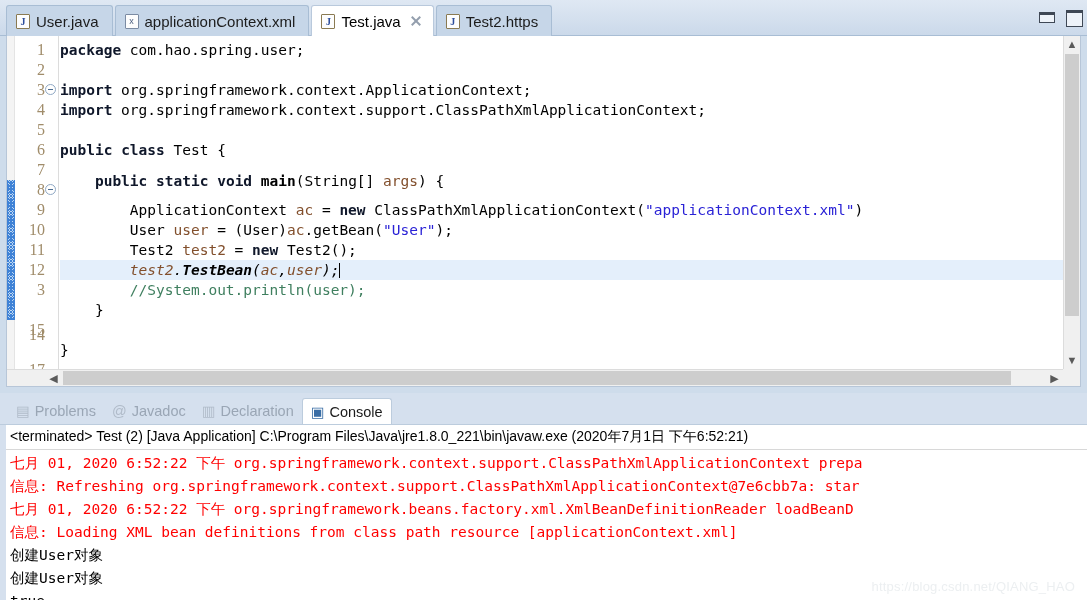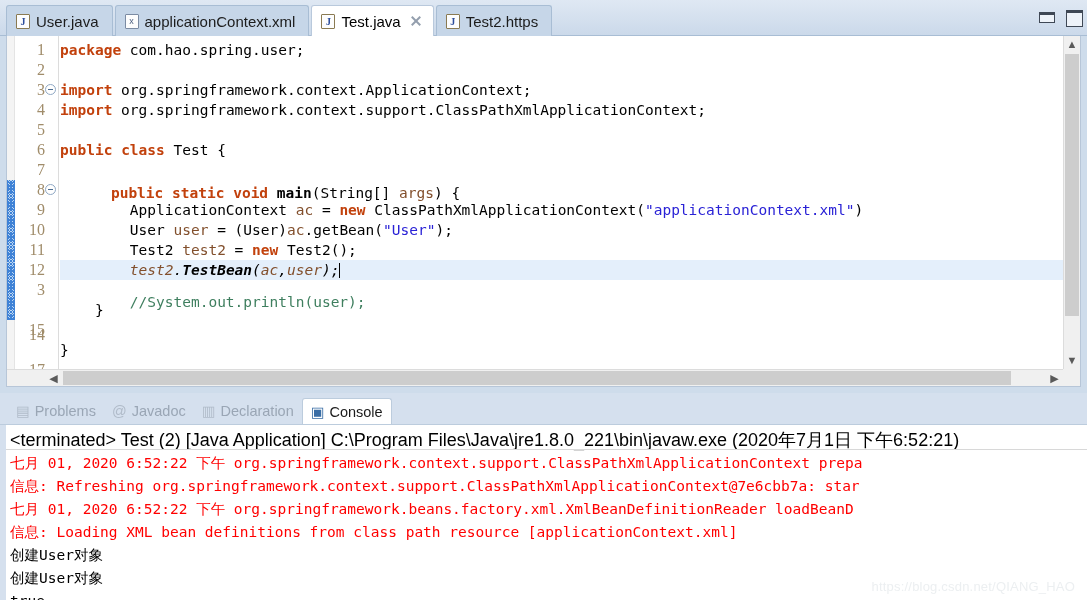--- a/index.html
+++ b/index.html
@@ -161,21 +161,21 @@
   }
   .cl {
     position: absolute; left: 0;
     height: 20px; line-height: 20px;
     white-space: pre;
     color: #000;
     font-family: "DejaVu Sans Mono", "Liberation Mono", monospace;
     font-size: 14.5px;
     letter-spacing: 0px;
   }
-  .kw   { color: #c2410c; font-weight: bold; }
+  .kw   { color: #0f172a; font-weight: bold; }
   .str  { color: #2a22d6; }
   .cmt  { color: #3f7f5f; }
   .lvar { color: #824f2c; }
   .bold { font-weight: bold; }
   .caret {
     display: inline-block; width: 1px; height: 15px;
     background: #000; vertical-align: -3px;
   }
 
   
@@ -247,21 +247,21 @@
     background: #ffffff;
     border-top: 1px solid #bcccdd;
     overflow: hidden;
   }
   .cbar-left {
     position: absolute; left: 0; top: 0; bottom: 0;
     width: 6px; background: #d5e0ee;
   }
   .cterm {
     position: absolute; left: 10px; top: 3px;
-    font-size: 18px; color: #000;
+    font-size: 14px; color: #000;
     white-space: nowrap;
     font-family: "Liberation Sans", sans-serif;
   }
   .cdiv {
     position: absolute; left: 6px; right: 0; top: 24px;
     height: 1px; background: #d8d8d8;
   }
   .cline {
     position: absolute; left: 10px;
     height: 23px; line-height: 23px;
@@ -337,26 +337,26 @@
     <div class="codearea">
       <div class="hl-line" id="hl-line" style="top: 224px;"></div>
       <div id="code-lines">
           <div class="cl" style="top: 4px;"><span class="kw">package</span> com.hao.spring.user;</div>
           <div class="cl" style="top: 24px;"></div>
           <div class="cl" style="top: 44px;"><span class="kw">import</span> org.springframework.context.ApplicationContext;</div>
           <div class="cl" style="top: 64px;"><span class="kw">import</span> org.springframework.context.support.ClassPathXmlApplicationContext;</div>
           <div class="cl" style="top: 84px;"></div>
           <div class="cl" style="top: 104px;"><span class="kw">public</span> <span class="kw">class</span> Test {</div>
           <div class="cl" style="top: 124px;"></div>
-          <div class="cl" style="top: 147px; padding-left: 16px;">    <span class="kw">public</span> <span class="kw">static</span> <span class="kw">void</span> <span class="bold">main</span>(String[] <span class="lvar">args</span>) {</div>
+          <div class="cl" style="top: 135px;">    <span class="kw">public</span> <span class="kw">static</span> <span class="kw">void</span> <span class="bold">main</span>(String[] <span class="lvar">args</span>) {</div>
           <div class="cl" style="top: 164px;">        ApplicationContext <span class="lvar">ac</span> = <span class="kw">new</span> ClassPathXmlApplicationContext(<span class="str">"applicationContext.xml"</span>)</div>
           <div class="cl" style="top: 184px;">        User <span class="lvar">user</span> = (User)<span class="lvar">ac</span>.getBean(<span class="str">"User"</span>);</div>
           <div class="cl" style="top: 204px;">        Test2 <span class="lvar">test2</span> = <span class="kw">new</span> Test2();</div>
           <div class="cl" style="top: 224px; font-style: italic;">        <span class="lvar">test2</span>.<span class="bold">TestBean</span>(<span class="lvar">ac</span>,<span class="lvar">user</span>);<span class="caret"></span></div>
-          <div class="cl" style="top: 256px;">        <span class="cmt">//System.out.println(user);</span></div>
+          <div class="cl" style="top: 244px;">        <span class="cmt">//System.out.println(user);</span></div>
           <div class="cl" style="top: 264px;">    }</div>
           <div class="cl" style="top: 284px;"></div>
           <div class="cl" style="top: 304px;">}</div>
           <div class="cl" style="top: 324px;"></div>
           <div class="cl" style="top: 164px; left: 1008px;">;</div>
         </div>
     </div>
 
     <div class="vscroll">
       <div class="arrow up">▲</div>

